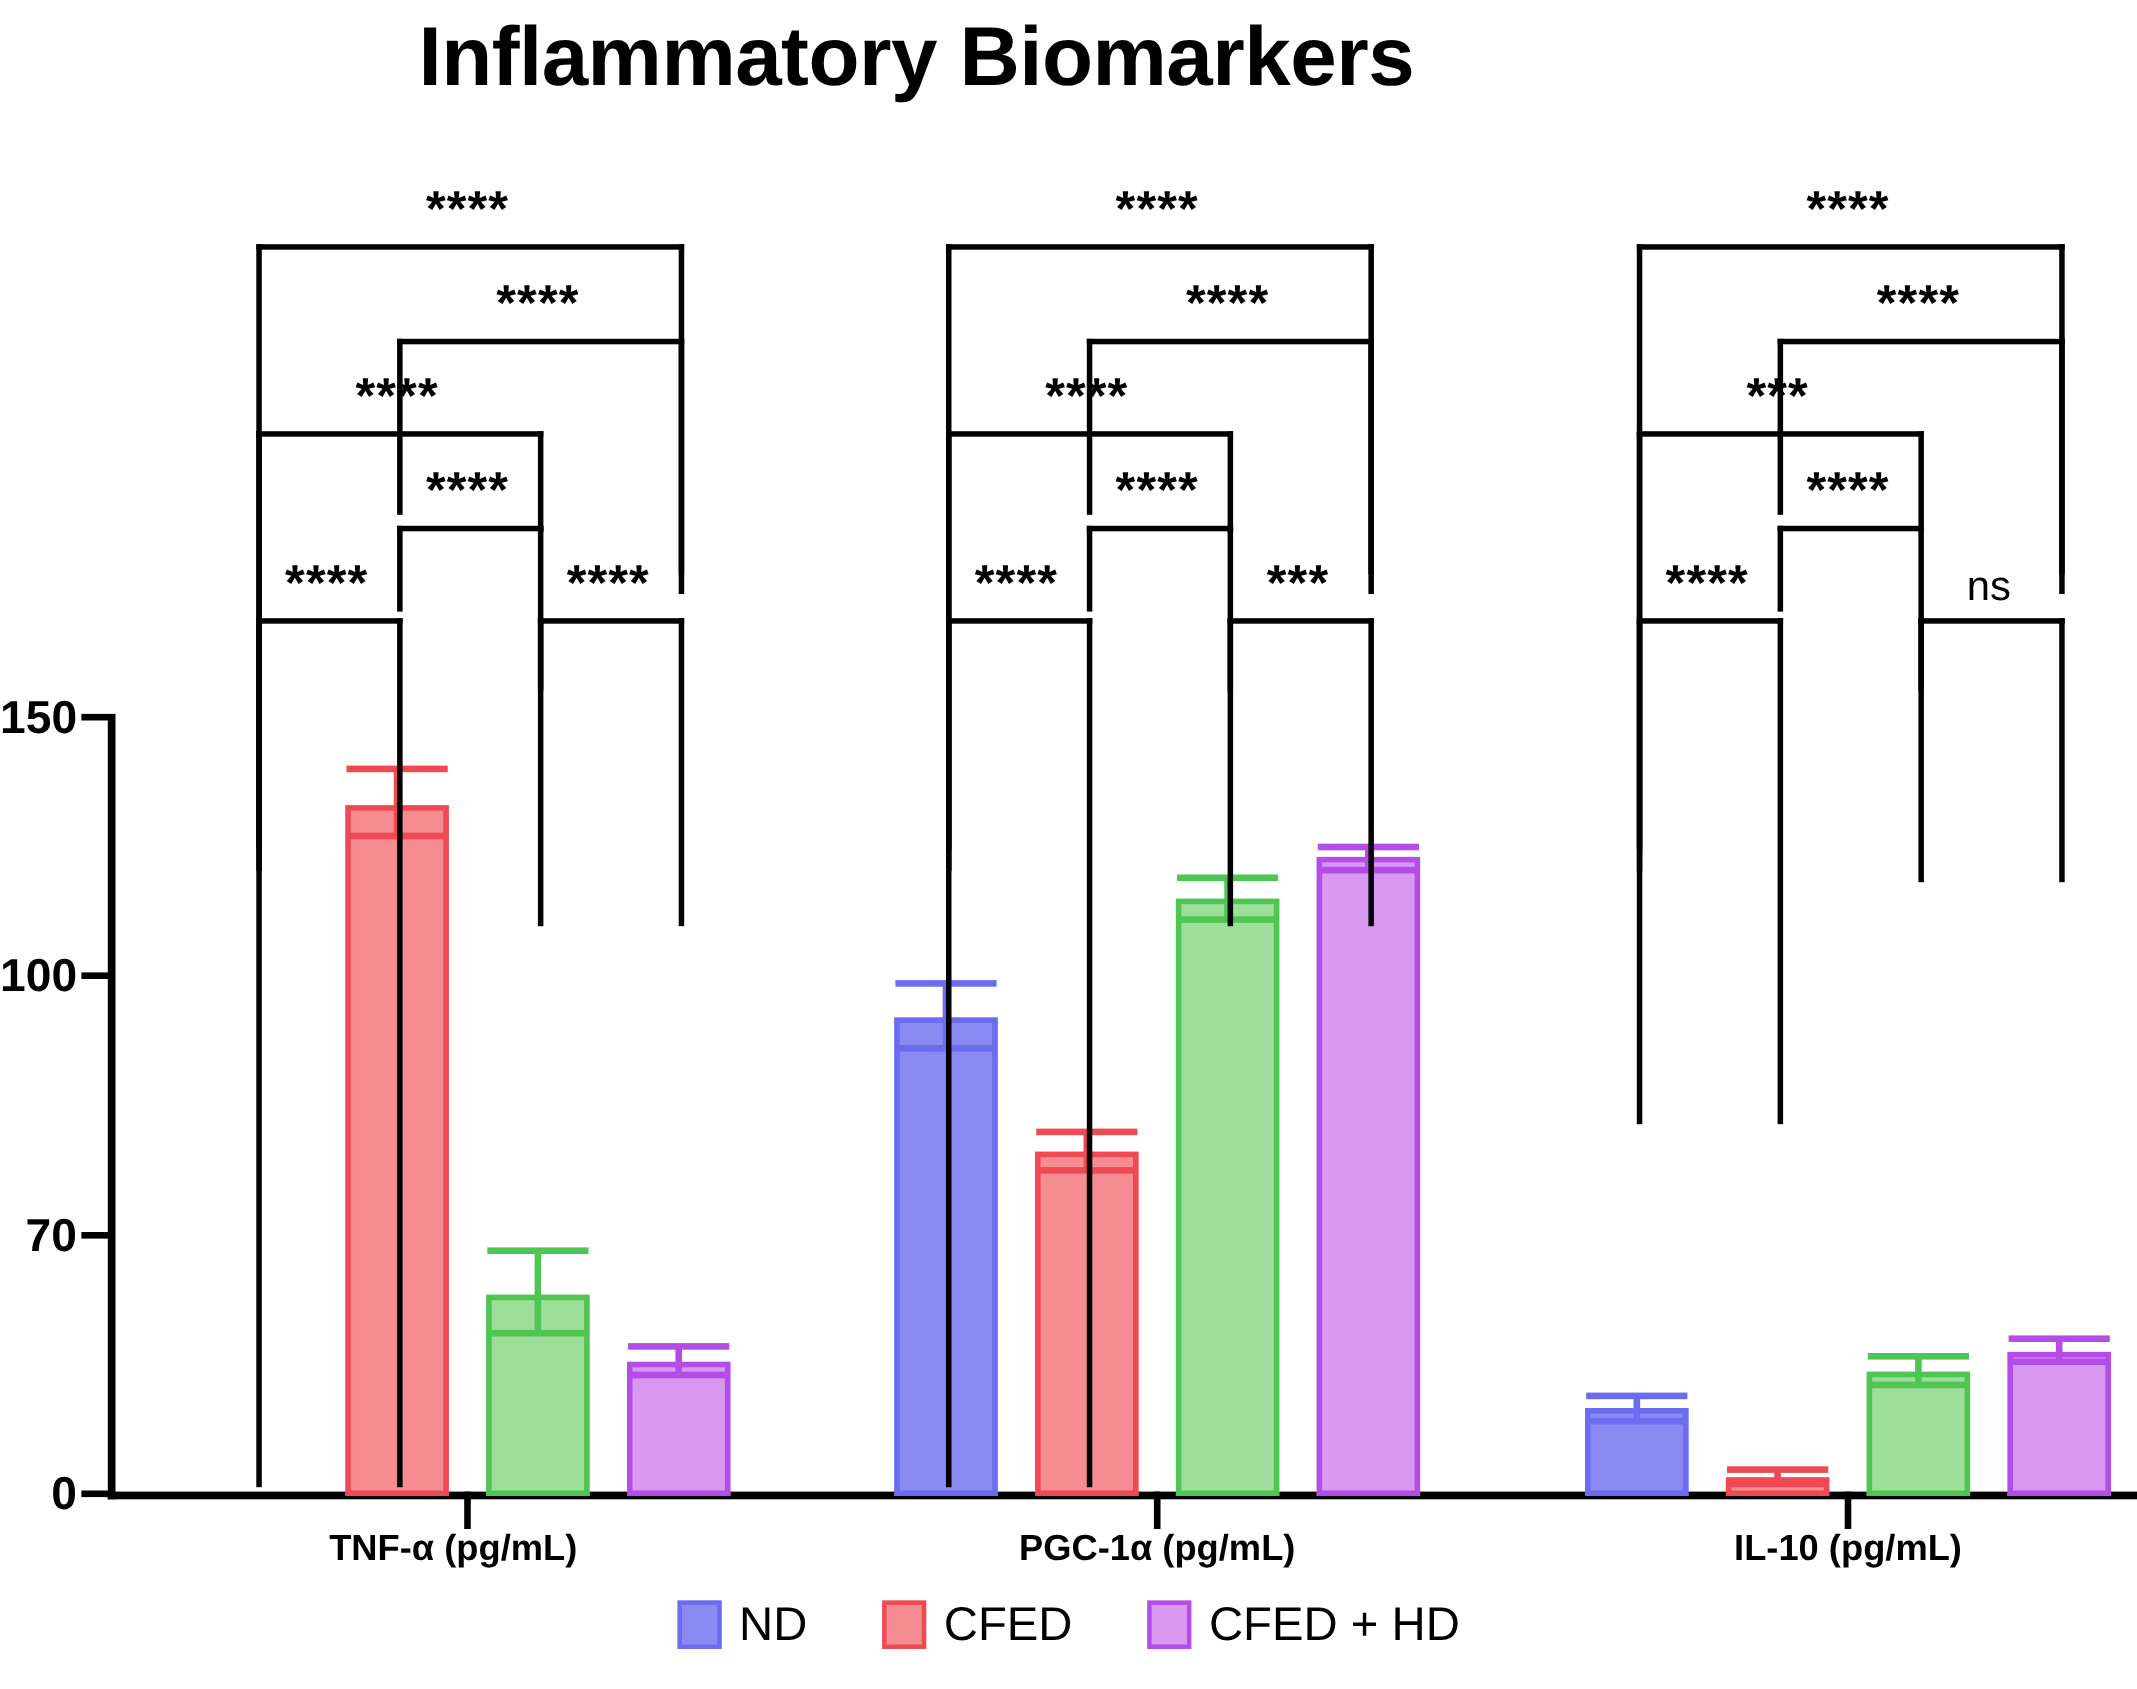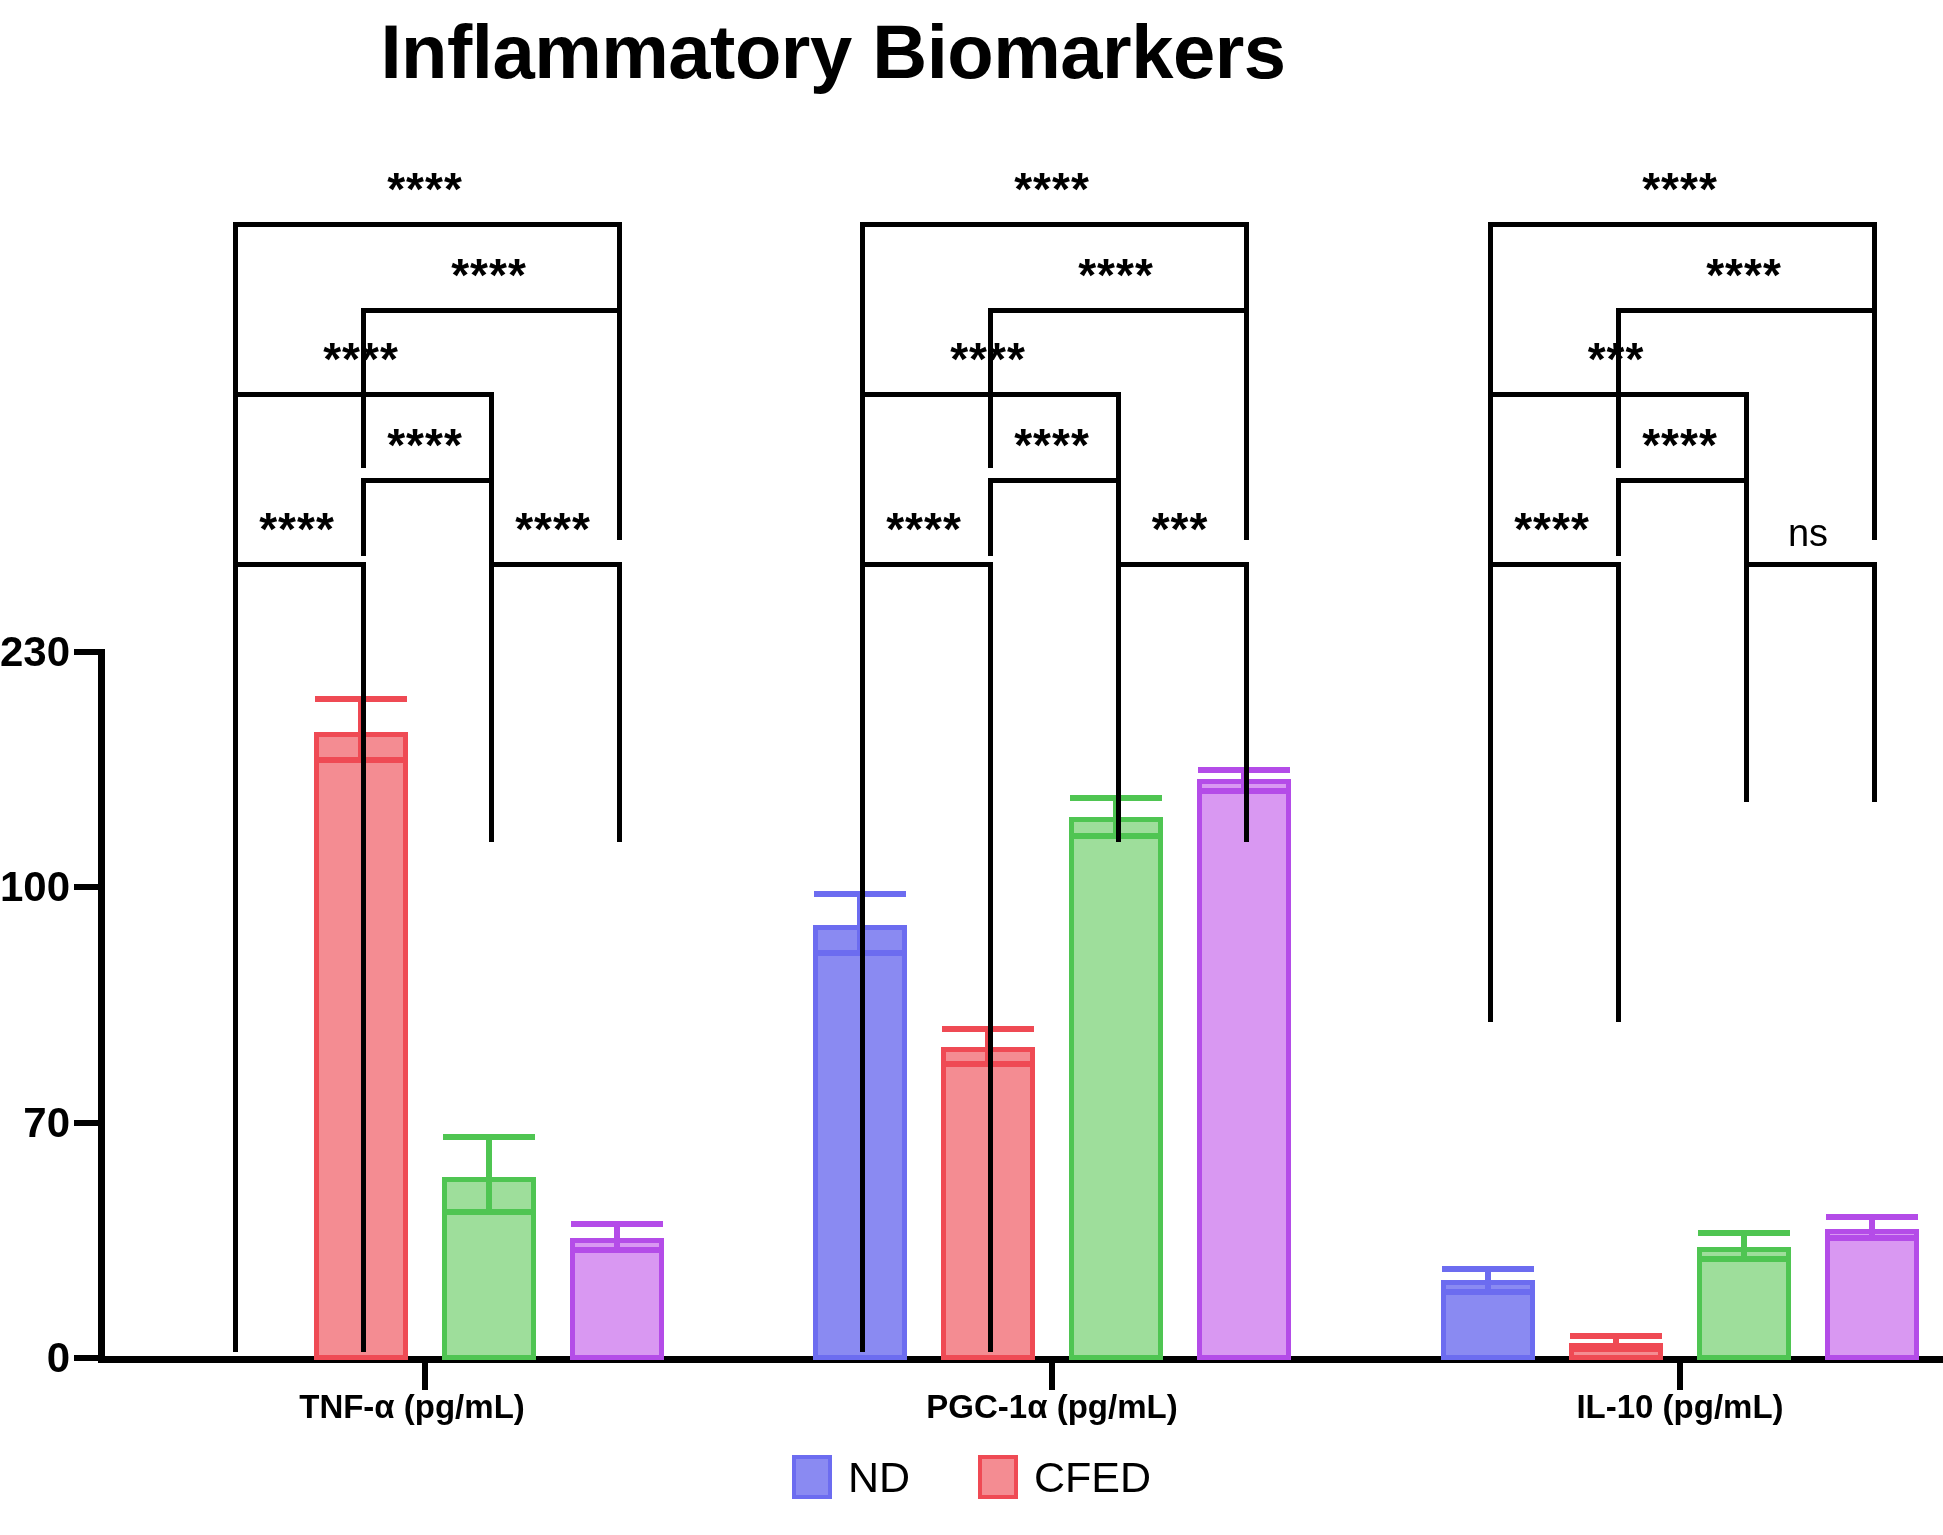--- a/index.html
+++ b/index.html
@@ -76,21 +76,21 @@
     <div class="axis-line" id="y-axis"></div>
     <div class="axis-line" id="x-axis"></div>
     <div id="yticks">
         <div class="y-tick" style="top: 1355px;"></div>
         <div class="y-label" style="top: 1337px; left: 0px; width: 70px;">0</div>
         <div class="y-tick" style="top: 1119.67px;"></div>
         <div class="y-label" style="top: 1101.67px; left: 0px; width: 70px;">70</div>
         <div class="y-tick" style="top: 884.333px;"></div>
         <div class="y-label" style="top: 866.333px; left: 0px; width: 70px;">100</div>
         <div class="y-tick" style="top: 649px;"></div>
-        <div class="y-label" style="top: 631px; left: 0px; width: 70px;">230</div>
+        <div class="y-label" style="top: 631px; left: 0px; width: 70px;">150</div>
       </div>
     <div id="bars">
         <div class="bar" style="left: 813px; top: 924.987px; width: 94px; height: 435.013px; background: rgb(138, 138, 242); border-color: rgb(108, 108, 240);"></div>
         <div class="err-stem" style="left: 857px; top: 894.393px; height: 58.8333px; background: rgb(108, 108, 240);"></div>
         <div class="err-cap" style="left: 814px; top: 891.393px; width: 92px; background: rgb(108, 108, 240);"></div>
         <div class="err-cap" style="left: 814px; top: 950.227px; width: 92px; background: rgb(108, 108, 240);"></div>
         <div class="bar" style="left: 1441px; top: 1280.34px; width: 94px; height: 79.66px; background: rgb(138, 138, 242); border-color: rgb(108, 108, 240);"></div>
         <div class="err-stem" style="left: 1485px; top: 1268.57px; height: 23.5333px; background: rgb(108, 108, 240);"></div>
         <div class="err-cap" style="left: 1442px; top: 1265.57px; width: 92px; background: rgb(108, 108, 240);"></div>
         <div class="err-cap" style="left: 1442px; top: 1289.11px; width: 92px; background: rgb(108, 108, 240);"></div>
@@ -253,14 +253,18 @@
 
   <div id="legend">
       <div class="legend-item">
         <div class="legend-swatch" style="background: rgb(138, 138, 242); border-color: rgb(108, 108, 240);"></div>
         <div class="legend-text">ND</div>
       </div>
       <div class="legend-item">
         <div class="legend-swatch" style="background: rgb(244, 140, 146); border-color: rgb(239, 74, 84);"></div>
         <div class="legend-text">CFED</div>
       </div>
+      <div class="legend-item">
+        <div class="legend-swatch" style="background: rgb(217, 152, 242); border-color: rgb(180, 76, 232);"></div>
+        <div class="legend-text">CFED + HD</div>
+      </div>
     </div>
 </div>
 
 </body></html>

